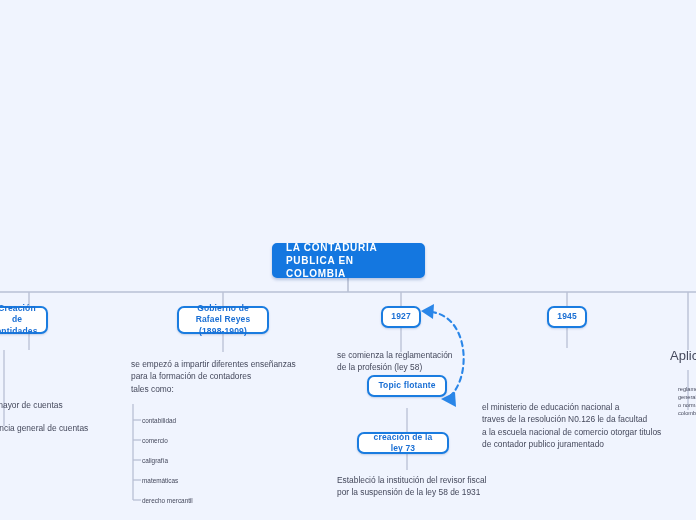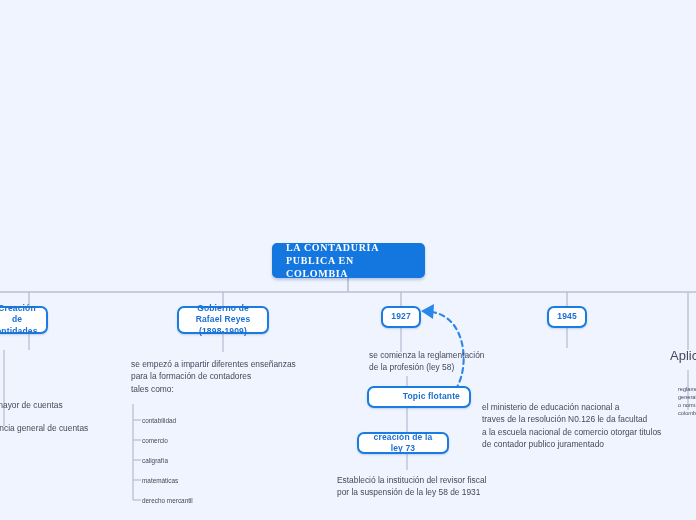--- a/index.html
+++ b/index.html
@@ -121,21 +121,21 @@
 
     <path d="M567,328 L567,348" stroke="#b9c0d4" stroke-width="1.3" fill="none"></path>
 
     <path d="M688,370 L688,410" stroke="#b9c0d4" stroke-width="1.3" fill="none"></path>
 
     <path d="M431,312 C470,316 472,380 448,398" stroke="#2a86e8" stroke-width="2.1" fill="none" stroke-dasharray="5,4" stroke-linecap="round"></path>
     <polygon points="421,311 434,304 433,319" fill="#2a86e8"></polygon>
     <polygon points="441,399 455,392 456,407" fill="#2a86e8"></polygon>
   </svg>
 
-  <div class="node root" style="left:272px; top:243px; width:153px; height:35px;font-family:Liberation Serif, serif;">
+  <div class="node root" style="left:272px; top:243px; width:153px; height:35px;">
     <span>LA CONTADURÍA PUBLICA
 EN COLOMBIA</span>
   </div>
 
   <div class="node" style="left:-14px; top:306px; width:62px; height:28px;">
     <span>Creación de
 entidades</span>
   </div>
   <div class="txt" style="left:-4px; top:399px;">mayor de cuentas</div>
   <div class="txt" style="left:-10px; top:422px;">dencia general de cuentas</div>
@@ -150,24 +150,24 @@
 
   <div class="txt tiny-item" style="left:142px; top:416px;">contabilidad</div>
   <div class="txt tiny-item" style="left:142px; top:436px;">comercio</div>
   <div class="txt tiny-item" style="left:142px; top:456px;">caligrafía</div>
   <div class="txt tiny-item" style="left:142px; top:476px;">matemáticas</div>
   <div class="txt tiny-item" style="left:142px; top:496px;">derecho mercantil</div>
 
   <div class="node" style="left:381px; top:306px; width:40px; height:22px;">
     <span>1927</span>
   </div>
-  <div class="txt" style="left:337px; top:349px;margin-left:32px;">se comienza la reglamentación
+  <div class="txt" style="left:337px; top:349px;">se comienza la reglamentación
 de la profesión (ley 58)</div>
 
-  <div class="node" style="left:367px; top:386px; width:104px; height:22px;justify-content:flex-end;">
+  <div class="node" style="left:367px; top:375px; width:80px; height:22px;">
     <span>Topic flotante</span>
   </div>
 
   <div class="node" style="left:357px; top:432px; width:92px; height:22px;">
     <span>creación de la ley 73</span>
   </div>
   <div class="txt" style="left:337px; top:474px;">Estableció la institución del revisor fiscal
 por la suspensión de la ley 58 de 1931</div>
 
   <div class="node" style="left:547px; top:306px; width:40px; height:22px;">

